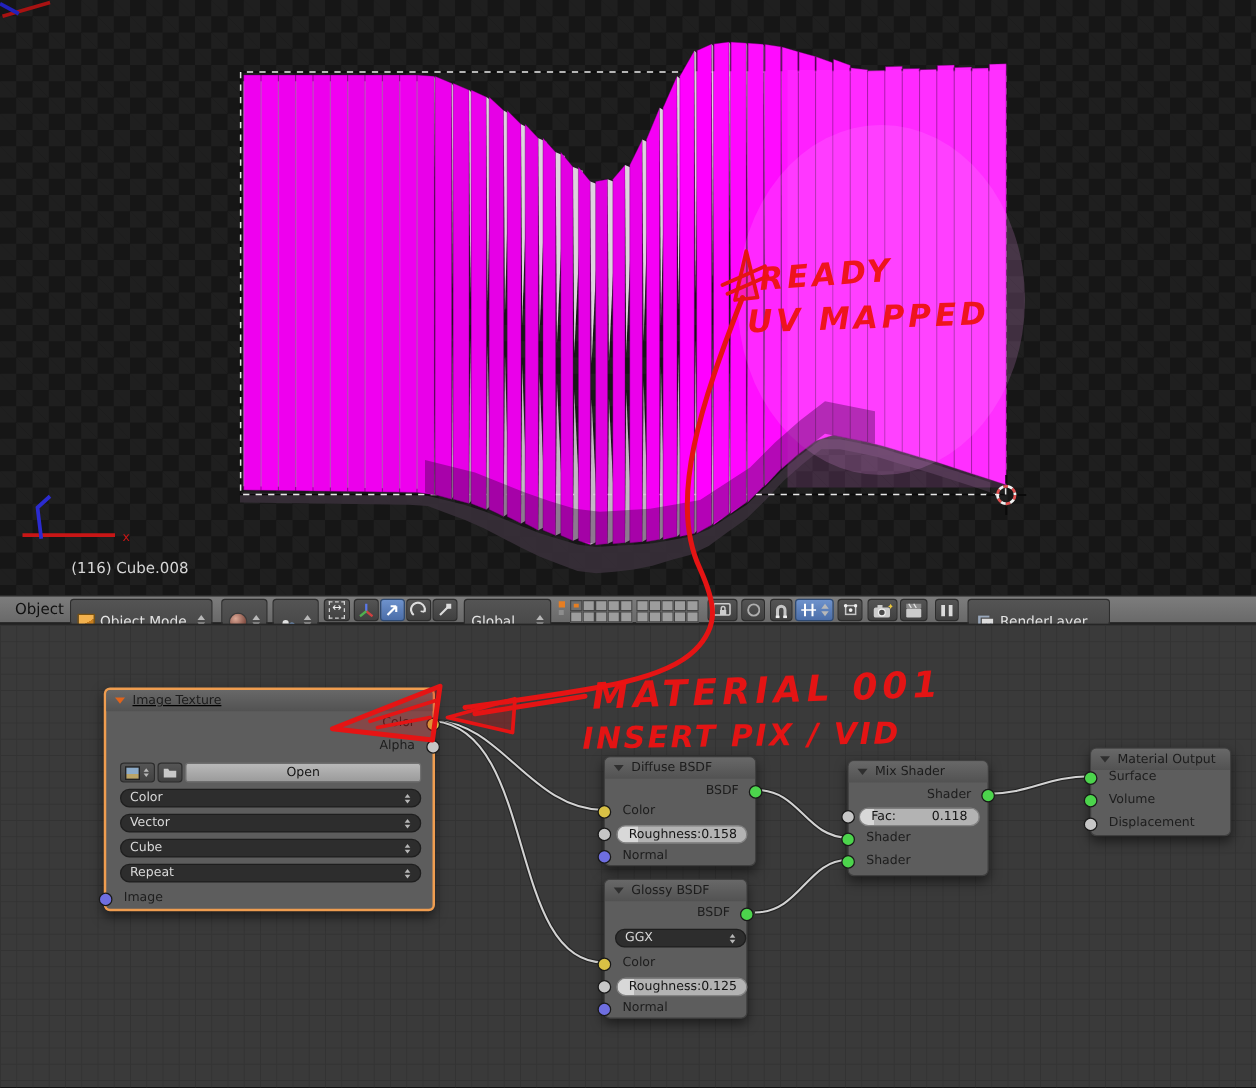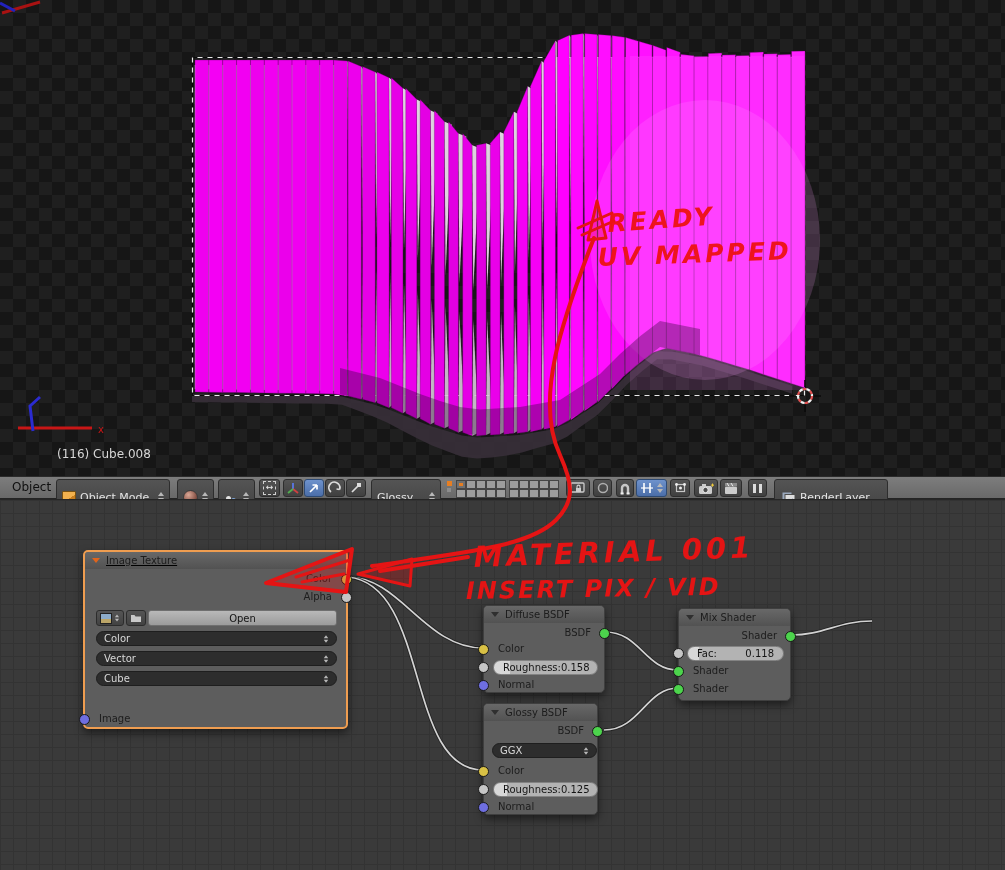--- a/index.html
+++ b/index.html
@@ -288,21 +288,21 @@
       </svg>
     </div>
     <div class="hbtn" style="left:346px;width:20px;padding:0 2px">
       <svg width="14" height="14">
         <line x1="3" y1="11" x2="9" y2="5" stroke="#dcdcdc" stroke-width="1.7"></line>
         <rect x="8" y="2" width="4" height="4" fill="#dcdcdc"></rect>
       </svg>
     </div>
 
     <div class="hbtn" style="left:371px;width:70px">
-      <span>Glossy</span>
+      <span>Global</span>
       <span class="ud"></span>
     </div>
 
     <span class="ldots" style="left:447px">
         <i></i>
         <i></i>
       </span>
     <div class="lgrid" id="lgrid1" style="left:456px">
         <div></div>
         <div></div>
@@ -441,20 +441,24 @@
         <span class="ud"></span>
       </div>
       <div class="dd" style="left:11px;right:9px;top:99px">
         <span>Vector</span>
         <span class="ud"></span>
       </div>
       <div class="dd" style="left:11px;right:9px;top:119px">
         <span>Cube</span>
         <span class="ud"></span>
       </div>
+      <div class="dd" style="left:11px;right:9px;top:139px">
+        <span>Repeat</span>
+        <span class="ud"></span>
+      </div>
 
       <span class="sock" style="left:-6px;top:162px;background:#6e6ee0"></span>
       <span class="slabel" style="left:14px;top:161px">Image</span>
     </div>
 
     <div class="node" style="left:483px;top:105px;width:122px;height:88px">
       <div class="nhdr">
         <span class="tri"></span>
         <span class="ntitle">Diffuse BSDF</span>
       </div>
@@ -504,20 +508,32 @@
       <div class="slider" style="left:8px;width:97px;top:37px;--f:12%">
         <span>Fac:</span>
         <span>0.118</span>
       </div>
       <span class="sock" style="left:-6px;top:57px;background:#4cd44c"></span>
       <span class="slabel" style="left:14px;top:56px">Shader</span>
       <span class="sock" style="left:-6px;top:75px;background:#4cd44c"></span>
       <span class="slabel" style="left:14px;top:74px">Shader</span>
     </div>
 
+    <div class="node" style="left:872px;top:98px;width:113px;height:71px">
+      <div class="nhdr">
+        <span class="tri"></span>
+        <span class="ntitle">Material Output</span>
+      </div>
+      <span class="sock" style="left:-6px;top:18px;background:#4cd44c"></span>
+      <span class="slabel" style="left:14px;top:17px">Surface</span>
+      <span class="sock" style="left:-6px;top:36px;background:#4cd44c"></span>
+      <span class="slabel" style="left:14px;top:35px">Volume</span>
+      <span class="sock" style="left:-6px;top:55px;background:#c6c6c6"></span>
+      <span class="slabel" style="left:14px;top:54px">Displacement</span>
+    </div>
   </div>
 
   <svg id="redlayer" class="abs" width="1005" height="870">
     <path class="red4" d="M594,238 C562,320 534,400 560,455 C572,482 576,500 556,520 C530,546 470,552 372,566"></path>
     <path class="red3f" d="M588,240 L597,201 L606,238 Z"></path>
     <path class="red3" d="M578,228 L612,213 M582,235 L614,221"></path>
     <path class="red4f" d="M352,549 L266,583 L346,592 Z"></path>
     <path class="red3" d="M350,560 L296,577 M344,574 L302,582"></path>
     <path class="red4" d="M468,557 L380,571"></path>
     <path class="red3f" d="M412,559 L358,574 L410,586 Z"></path>

